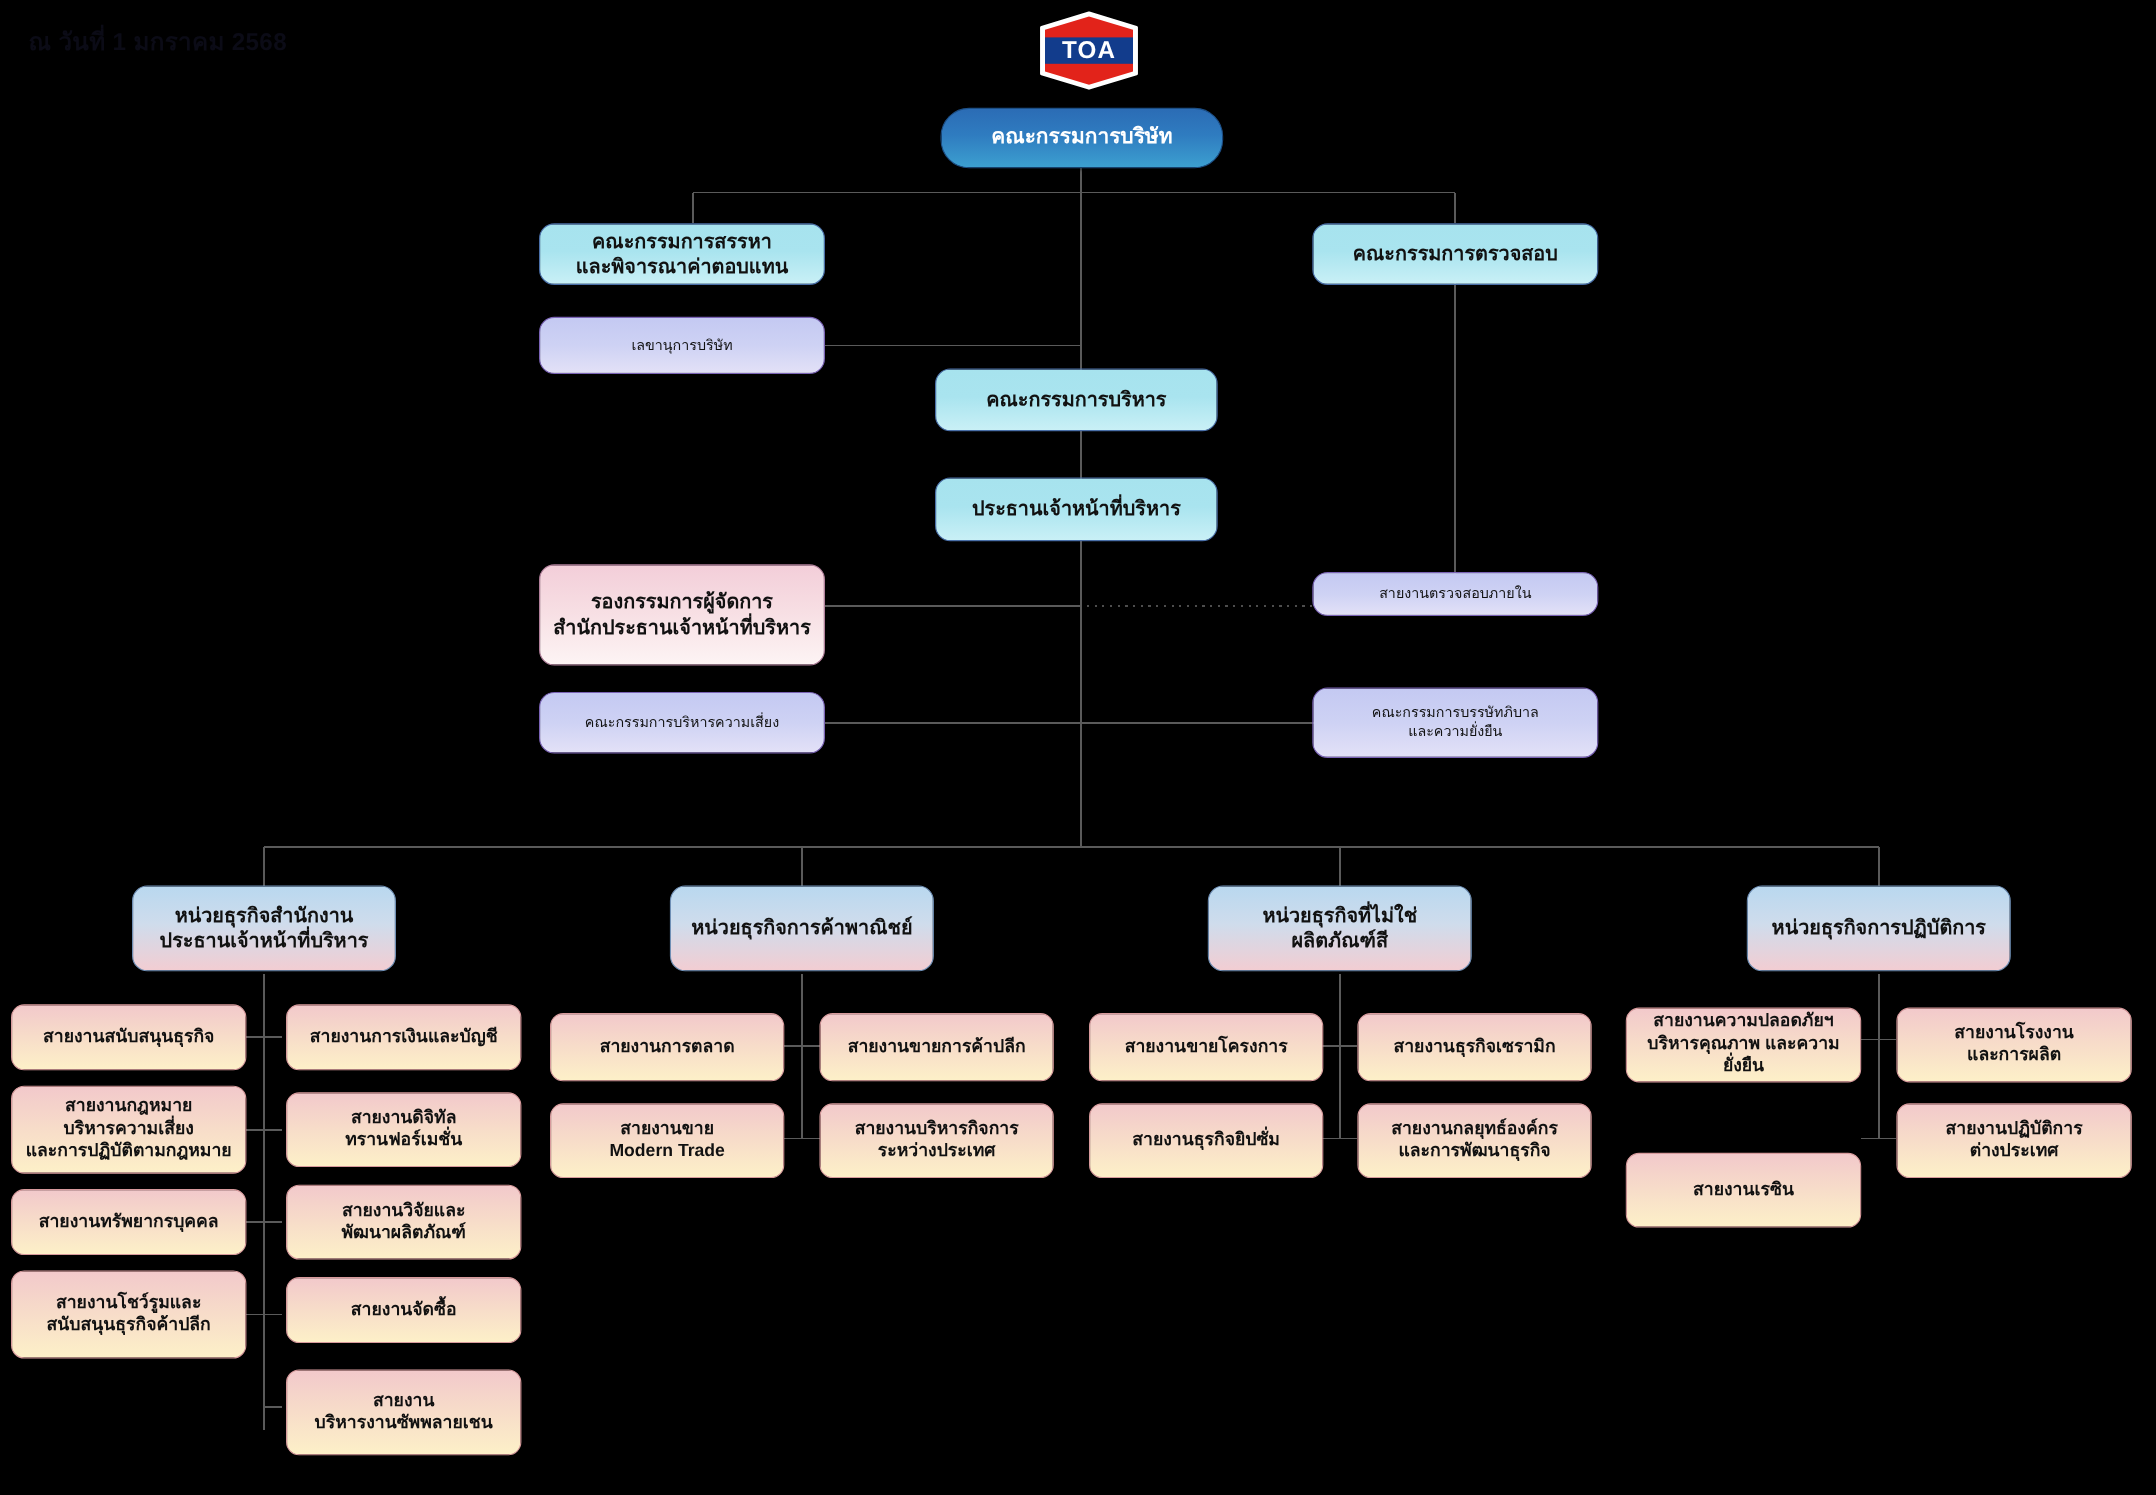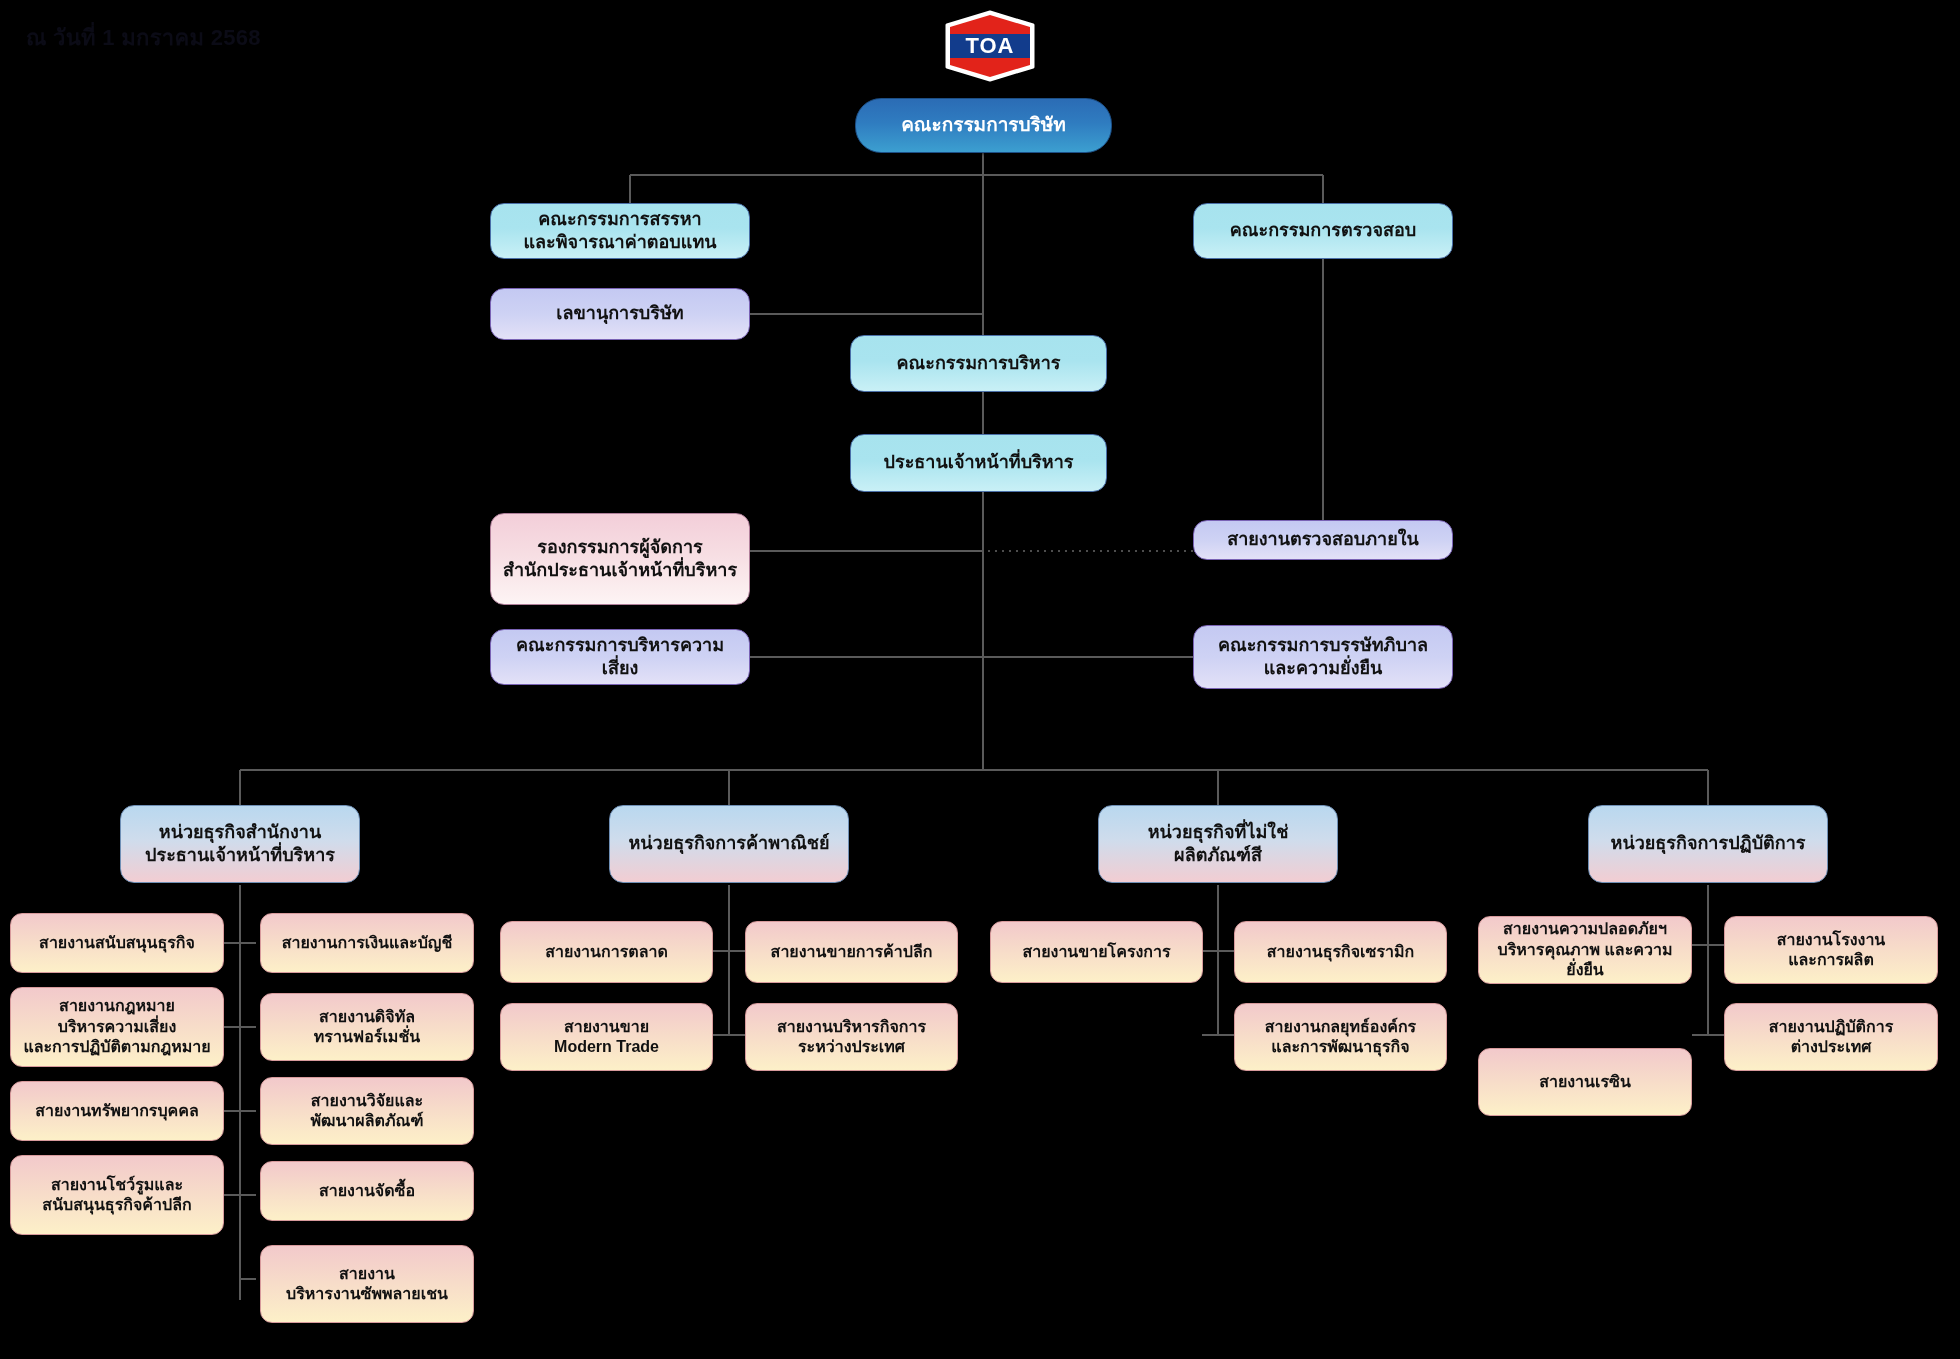--- a/index.html
+++ b/index.html
@@ -58,22 +58,22 @@
     color: #111111;
     font-weight: bold;
     font-size: 18px;
   }
 
   
   .n-violet {
     background: linear-gradient(180deg, #c4c9f2 0%, #ced2f4 50%, #e3e1f7 100%);
     border: 1px solid #7a63b5;
     color: #111111;
-    font-weight: bold;
-    font-size: 18px;
+    font-weight: normal;
+    font-size: 13px;
   }
 
   
   .n-pink {
     background: linear-gradient(180deg, #f3ced9 0%, #f7dee3 45%, #fdf4f4 100%);
     border: 1px solid #b07f9a;
     color: #111111;
     font-weight: bold;
     font-size: 18px;
   }
@@ -244,20 +244,21 @@
 บริหารงานซัพพลายเชน</div>
 
   <div class="node n-leaf" style="left:500px; top:921px; width:213px; height:62px;">สายงานการตลาด</div>
   <div class="node n-leaf" style="left:500px; top:1003px; width:213px; height:68px;">สายงานขาย
 Modern Trade</div>
   <div class="node n-leaf" style="left:745px; top:921px; width:213px; height:62px;">สายงานขายการค้าปลีก</div>
   <div class="node n-leaf" style="left:745px; top:1003px; width:213px; height:68px;">สายงานบริหารกิจการ
 ระหว่างประเทศ</div>
 
   <div class="node n-leaf" style="left:990px; top:921px; width:213px; height:62px;">สายงานขายโครงการ</div>
+  <div class="node n-leaf" style="left:990px; top:1003px; width:213px; height:68px;">สายงานธุรกิจยิปซั่ม</div>
   <div class="node n-leaf" style="left:1234px; top:921px; width:213px; height:62px;">สายงานธุรกิจเซรามิก</div>
   <div class="node n-leaf" style="left:1234px; top:1003px; width:213px; height:68px;">สายงานกลยุทธ์องค์กร
 และการพัฒนาธุรกิจ</div>
 
   <div class="node n-leaf" style="left:1478px; top:916px; width:214px; height:68px;">สายงานความปลอดภัยฯ
 บริหารคุณภาพ และความยั่งยืน</div>
   <div class="node n-leaf" style="left:1478px; top:1003px; width:214px; height:68px;margin-top:45px;">สายงานเรซิน</div>
   <div class="node n-leaf" style="left:1724px; top:916px; width:214px; height:68px;">สายงานโรงงาน
 และการผลิต</div>
   <div class="node n-leaf" style="left:1724px; top:1003px; width:214px; height:68px;">สายงานปฏิบัติการ

